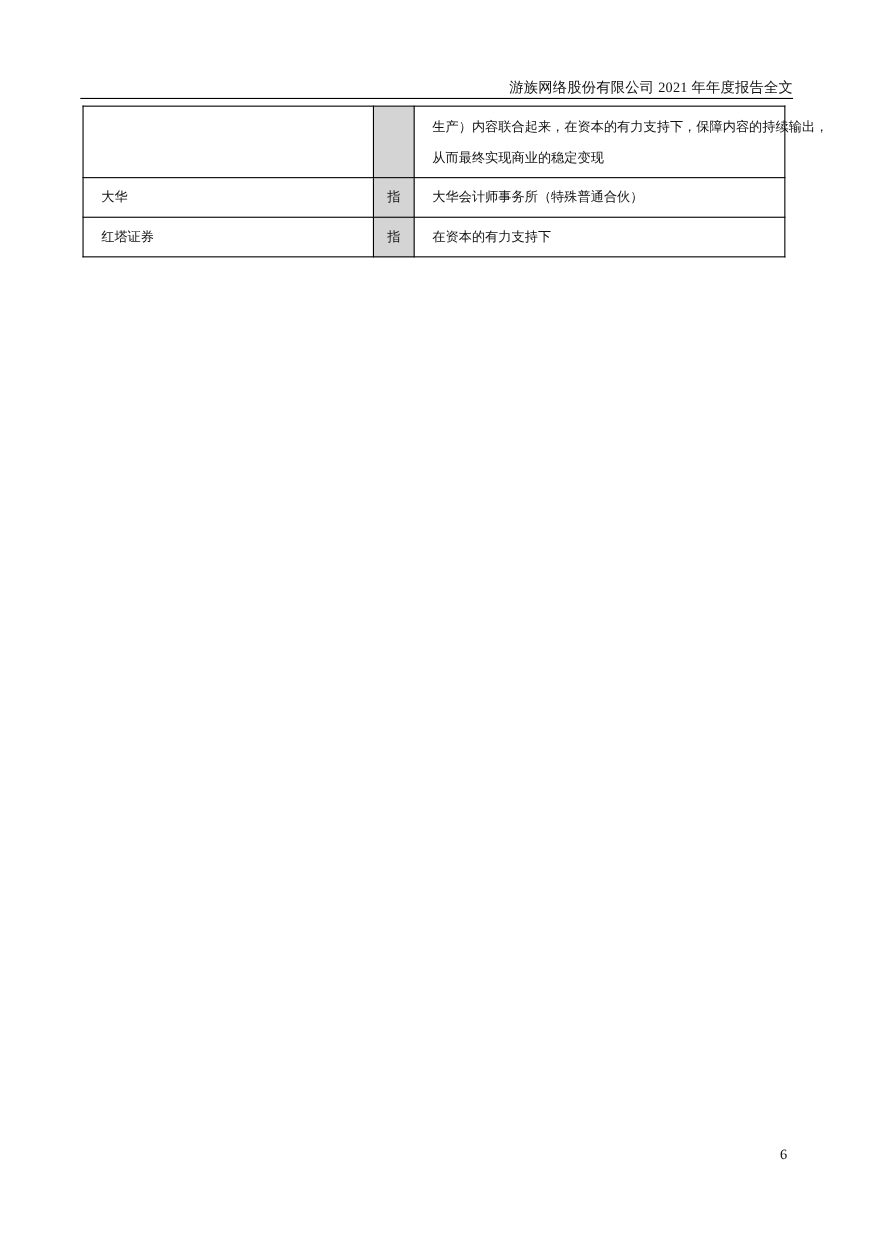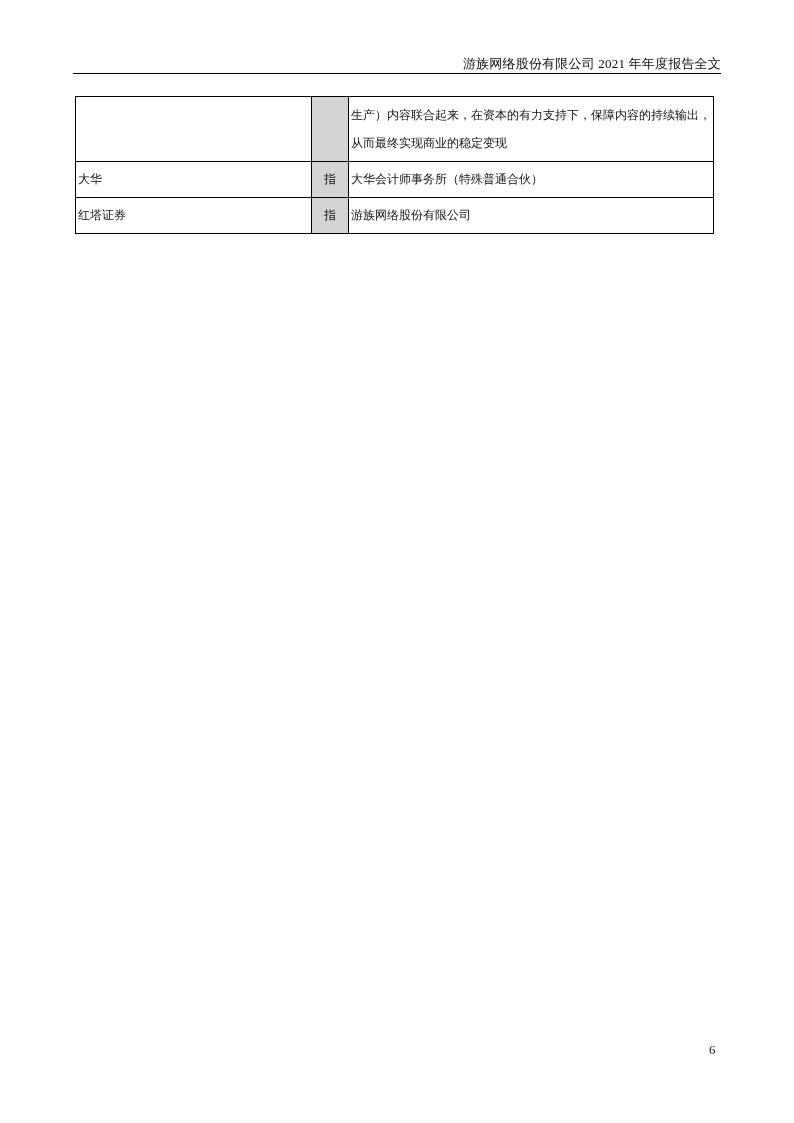--- a/index.html
+++ b/index.html
@@ -1,23 +1,23 @@
 <!DOCTYPE html>
 <html><head>
 <meta charset="utf-8">
 <style>
   html, body { margin: 0; padding: 0; background: #ffffff; }
   body { width: 794px; height: 1123px; position: relative; overflow: hidden;
          font-family: "Liberation Serif", "DejaVu Serif", serif; color: #111; }
-  .page-header { position: absolute; left: 73px; top: 52px; width: 648px; height: 21px;
+  .page-header { position: absolute; left: 73px; top: 68px; width: 648px; height: 21px;
                  border-bottom: 1.5px solid #000; }
   .page-header .title { position: absolute; right: 0; top: 3px; font-size: 13px; letter-spacing: 0.2px; }
   table.glossary { position: absolute; left: 75px; top: 96px; width: 639px;
                    border-collapse: collapse; table-layout: fixed; font-size: 12px; }
-  table.glossary td { border: 1.5px solid #000; padding: 0 2px; vertical-align: middle; height: 35px; }
+  table.glossary td { border: 1.5px solid #000; padding: 0 16px; vertical-align: middle; height: 35px; }
   table.glossary td.term { width: 231px; }
   table.glossary td.refers { width: 36px; background: #d4d4d4; text-align: center; padding: 0; }
   table.glossary td.def { white-space: nowrap; }
   table.glossary tr.first td { height: 64px; }
   .def-line { display: block; line-height: 28px; }
   .page-number { position: absolute; left: 709px; top: 1042px; font-size: 13px; }
 </style>
 </head>
 <body>
 
@@ -36,18 +36,18 @@
       </td>
     </tr>
     <tr>
       <td class="term">大华</td>
       <td class="refers">指</td>
       <td class="def">大华会计师事务所（特殊普通合伙）</td>
     </tr>
     <tr>
       <td class="term">红塔证券</td>
       <td class="refers">指</td>
-      <td class="def">游族网络股份有限公司</td>
+      <td class="def">在资本的有力支持下</td>
     </tr>
   </tbody>
 </table>
 
 <div class="page-number">6</div>
 
 </body></html>

